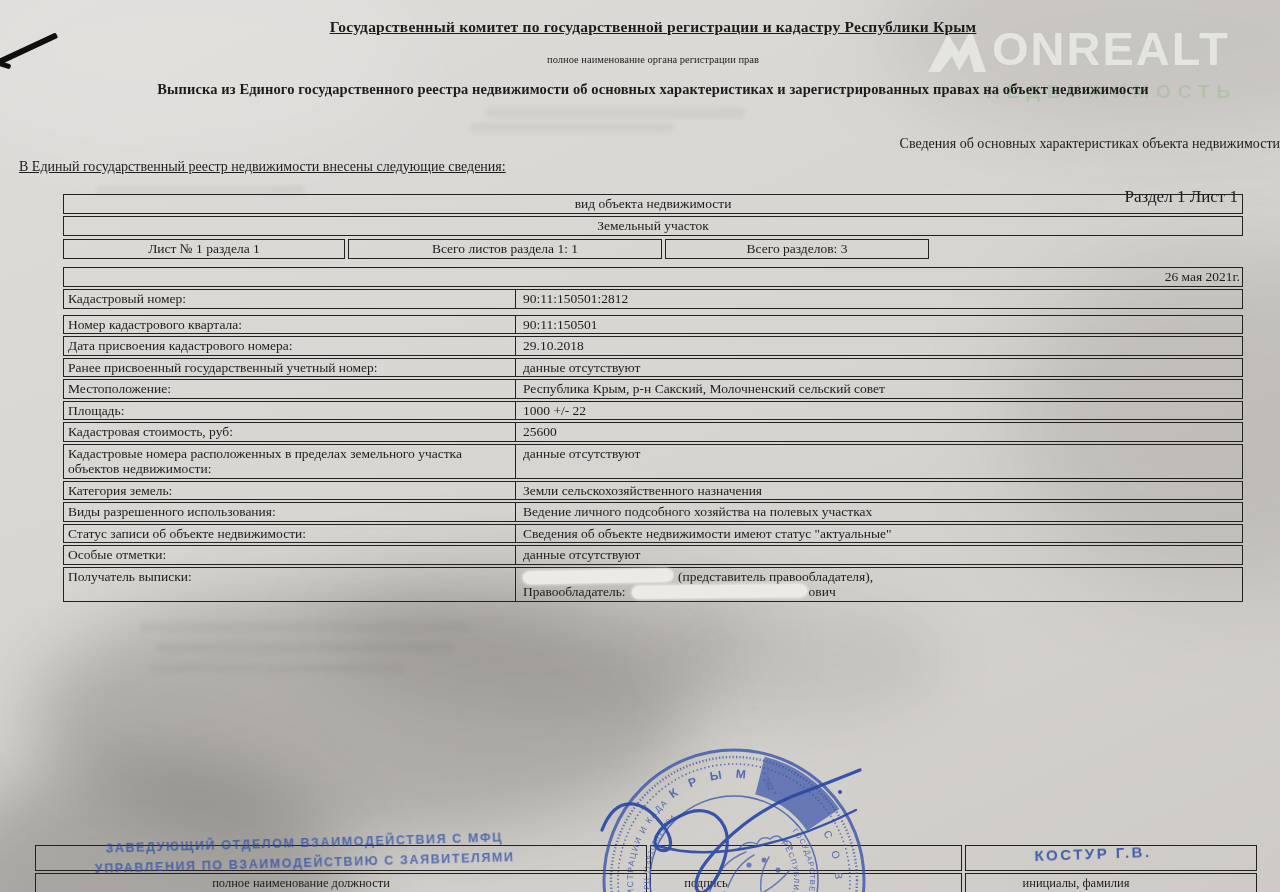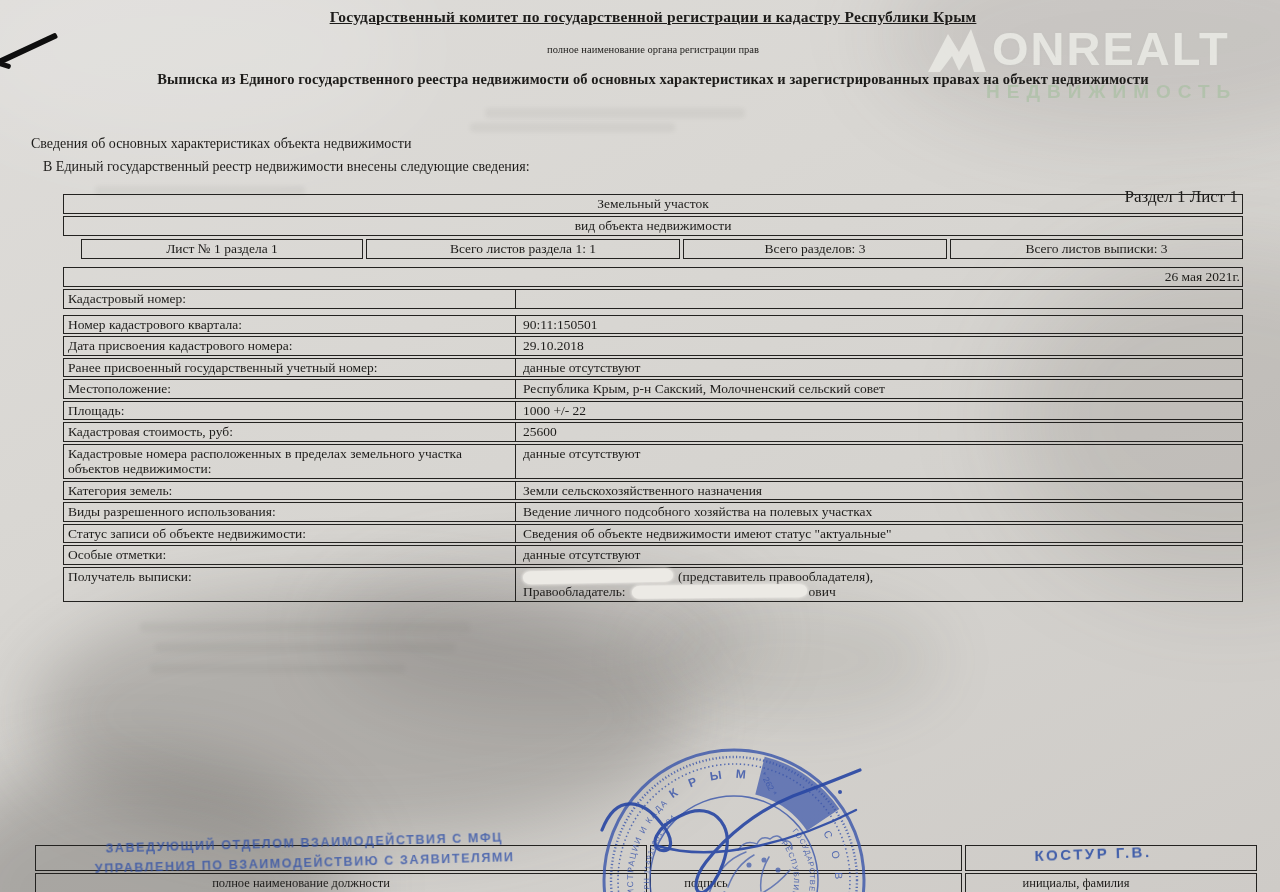--- a/index.html
+++ b/index.html
@@ -26,37 +26,37 @@
 
   
   .wm{position:absolute;left:928px;top:26px;width:420px;pointer-events:none;}
   .wm-row{display:flex;align-items:flex-end;gap:6px;}
   .wm-brand{font-family:"Liberation Sans",sans-serif;font-weight:bold;font-size:47px;line-height:46px;
     letter-spacing:2px;color:rgba(238,238,232,.8);text-shadow:0 0 2px rgba(190,195,185,.35);}
   .wm-tag{font-family:"Liberation Sans",sans-serif;font-weight:bold;font-size:19px;letter-spacing:7px;
     color:rgba(165,190,158,.62);margin-top:9px;margin-left:58px;white-space:nowrap;}
 
   
-  .hdr{position:absolute;left:0;top:8px;width:1264px;text-align:center;padding-left:42px;box-sizing:border-box;}
+  .hdr{position:absolute;left:0;top:18px;width:1264px;text-align:center;padding-left:42px;box-sizing:border-box;}
   .authority{font-size:15.5px;font-weight:bold;text-decoration:underline;letter-spacing:.2px;}
   .authority-cap{font-size:10.5px;margin-top:18px;}
   .doc-title{font-size:14.5px;font-weight:bold;margin-top:16px;letter-spacing:.1px;}
 
-  .section-title{position:absolute;left:0;top:136px;width:1280px;text-align:left;padding-left:31px;
+  .section-title{position:absolute;left:0;top:136px;width:1280px;text-align:right;padding-left:31px;
     box-sizing:border-box;font-size:14px;}
-  .intro{position:absolute;left:43px;top:159px;font-size:14px;}
+  .intro{position:absolute;left:19px;top:159px;font-size:14px;text-decoration:underline;}
   .page-ref{position:absolute;right:42px;top:187px;font-size:17px;}
 
   
   .tables{position:absolute;left:63px;top:194px;width:1180px;}
   .full-row{border:1.8px solid #232220;text-align:center;font-size:13.5px;line-height:16px;
     padding:1px 2px;margin-bottom:2px;min-height:15px;}
   .sheet-row{display:flex;gap:3px;margin-top:3px;margin-bottom:8px;}
   .sheet-cell{border:1.8px solid #232220;text-align:center;font-size:13.5px;line-height:16px;padding:1px 0;min-height:15px;}
-  .sc1{width:280px;margin-left:18px;} .sc2{width:312px;} .sc3{width:262px;} .sc4{flex:1;}
+  .sc1{width:280px;} .sc2{width:312px;} .sc3{width:262px;} .sc4{flex:1;}
   .row-box{display:flex;border:1.8px solid #232220;margin-bottom:2px;min-height:15px;align-items:stretch;}
   .row-label{width:452px;border-right:1.8px solid #232220;font-size:13.5px;line-height:15.5px;padding:1px 4px;box-sizing:border-box;}
   .row-value{flex:1;font-size:13.5px;line-height:15.5px;padding:1px 7px;}
   .gap-top{margin-top:6px;}
   .tall .row-label,.tall .row-value{min-height:30px;}
   .date-row{padding-left:4px;text-align:right;}
 
   .redact{display:inline-block;vertical-align:middle;height:13px;background:#eceae5;
     border-radius:8px/6px;box-shadow:0 0 3px 1px rgba(236,234,229,.9);position:relative;top:-1px;}
   .redact1{width:150px;margin-right:5px;transform:rotate(-1deg);}
@@ -119,34 +119,34 @@
   <div class="authority-cap">полное наименование органа регистрации прав</div>
   <div class="doc-title">Выписка из Единого государственного реестра недвижимости об основных характеристиках и зарегистрированных правах на объект недвижимости</div>
 </div>
 
 <div class="section-title">Сведения об основных характеристиках объекта недвижимости</div>
 <div class="intro">В Единый государственный реестр недвижимости внесены следующие сведения:</div>
 <div class="page-ref">Раздел 1 Лист 1</div>
 
 <div class="tables">
 
+  <div class="full-row">вид объекта недвижимости</div>
   <div class="full-row">Земельный участок</div>
-  <div class="full-row">вид объекта недвижимости</div>
 
   <div class="sheet-row">
     <div class="sheet-cell sc1">Лист № 1 раздела 1</div>
     <div class="sheet-cell sc2">Всего листов раздела 1: 1</div>
     <div class="sheet-cell sc3">Всего разделов: 3</div>
-    <div class="sheet-cell sc4">Всего листов выписки: 3</div>
   </div>
 
   <div class="full-row date-row">26 мая 2021г.</div>
 
   <div class="row-box">
     <div class="row-label">Кадастровый номер:</div>
+    <div class="row-value">90:11:150501:2812</div>
   </div>
   <div class="row-box gap-top">
     <div class="row-label">Номер кадастрового квартала:</div>
     <div class="row-value">90:11:150501</div>
   </div>
   <div class="row-box">
     <div class="row-label">Дата присвоения кадастрового номера:</div>
     <div class="row-value">29.10.2018</div>
   </div>
   <div class="row-box">

